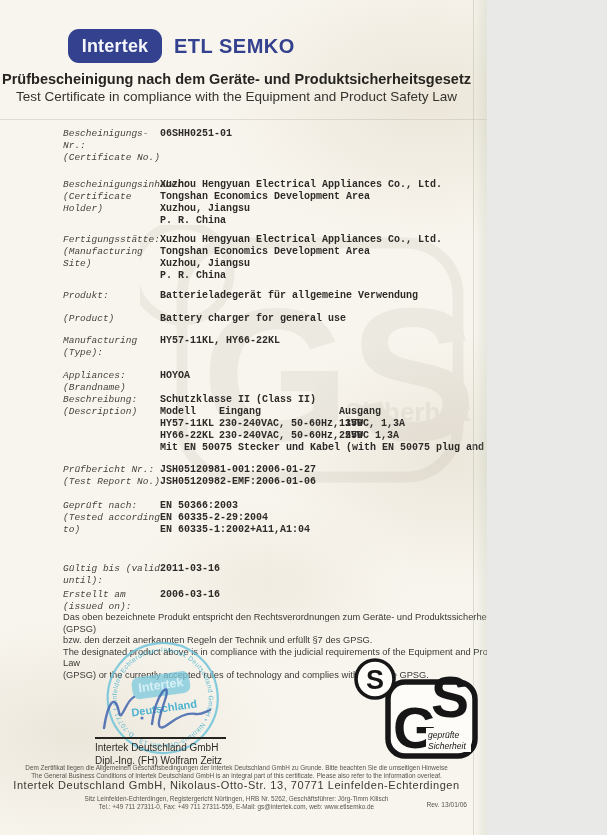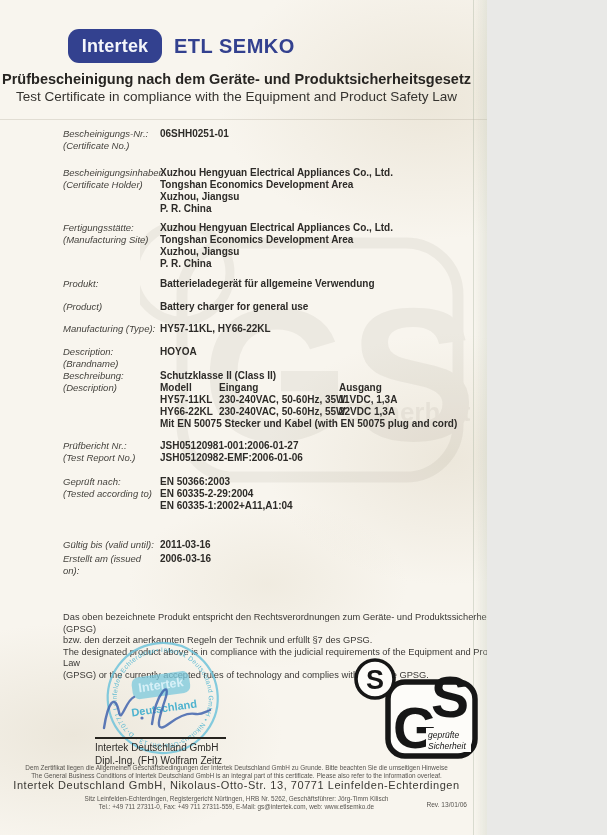--- a/index.html
+++ b/index.html
@@ -38,21 +38,21 @@
   .title-de{position:absolute;left:0;right:14px;top:71px;text-align:center;
     font-size:14.5px;font-weight:bold;color:#272522;}
   .title-en{position:absolute;left:0;right:14px;top:89px;text-align:center;
     font-size:13.5px;color:#35332f;}
 
   
   .watermark{position:absolute;left:140px;top:225px;opacity:0.08;pointer-events:none;}
 
   
   .fields{position:absolute;left:63px;top:128px;width:505px;}
-  .row{display:flex;align-items:flex-start;}
+  .row{display:flex;align-items:flex-start;font-family:Liberation Mono, monospace;}
   .lbl{width:97px;flex:0 0 97px;font-style:italic;font-size:9.5px;line-height:12px;color:#46443f;}
   .val{font-weight:bold;font-size:10px;line-height:12px;color:#2d2b28;white-space:nowrap;}
   .tbl-row{display:flex;align-items:flex-end;}
   .tbl-c1{width:59px;flex:0 0 59px;}
   .tbl-c2{width:120px;flex:0 0 120px;}
   .mb15{margin-bottom:15px}.mb12{margin-bottom:12px}.mb11{margin-bottom:11px}
   .mb10{margin-bottom:10px}.mb9{margin-bottom:27px}.mb8{margin-bottom:8px}
   .mb7{margin-bottom:7px}.mb2{margin-bottom:2px}.mb0{margin-bottom:0}
 
   
@@ -159,21 +159,21 @@
       <div class="lbl">
         <div>Manufacturing (Type):</div>
       </div>
       <div class="val">
         <div>HY57-11KL, HY66-22KL</div>
       </div>
     </div>
 
     <div class="row mb0">
       <div class="lbl">
-        <div>Description:</div>
+        <div>Appliances:</div>
         <div>(Brandname)</div>
       </div>
       <div class="val">
         <div>HOYOA</div>
       </div>
     </div>
 
     <div class="row mb10">
       <div class="lbl">
         <div>Beschreibung:</div>

